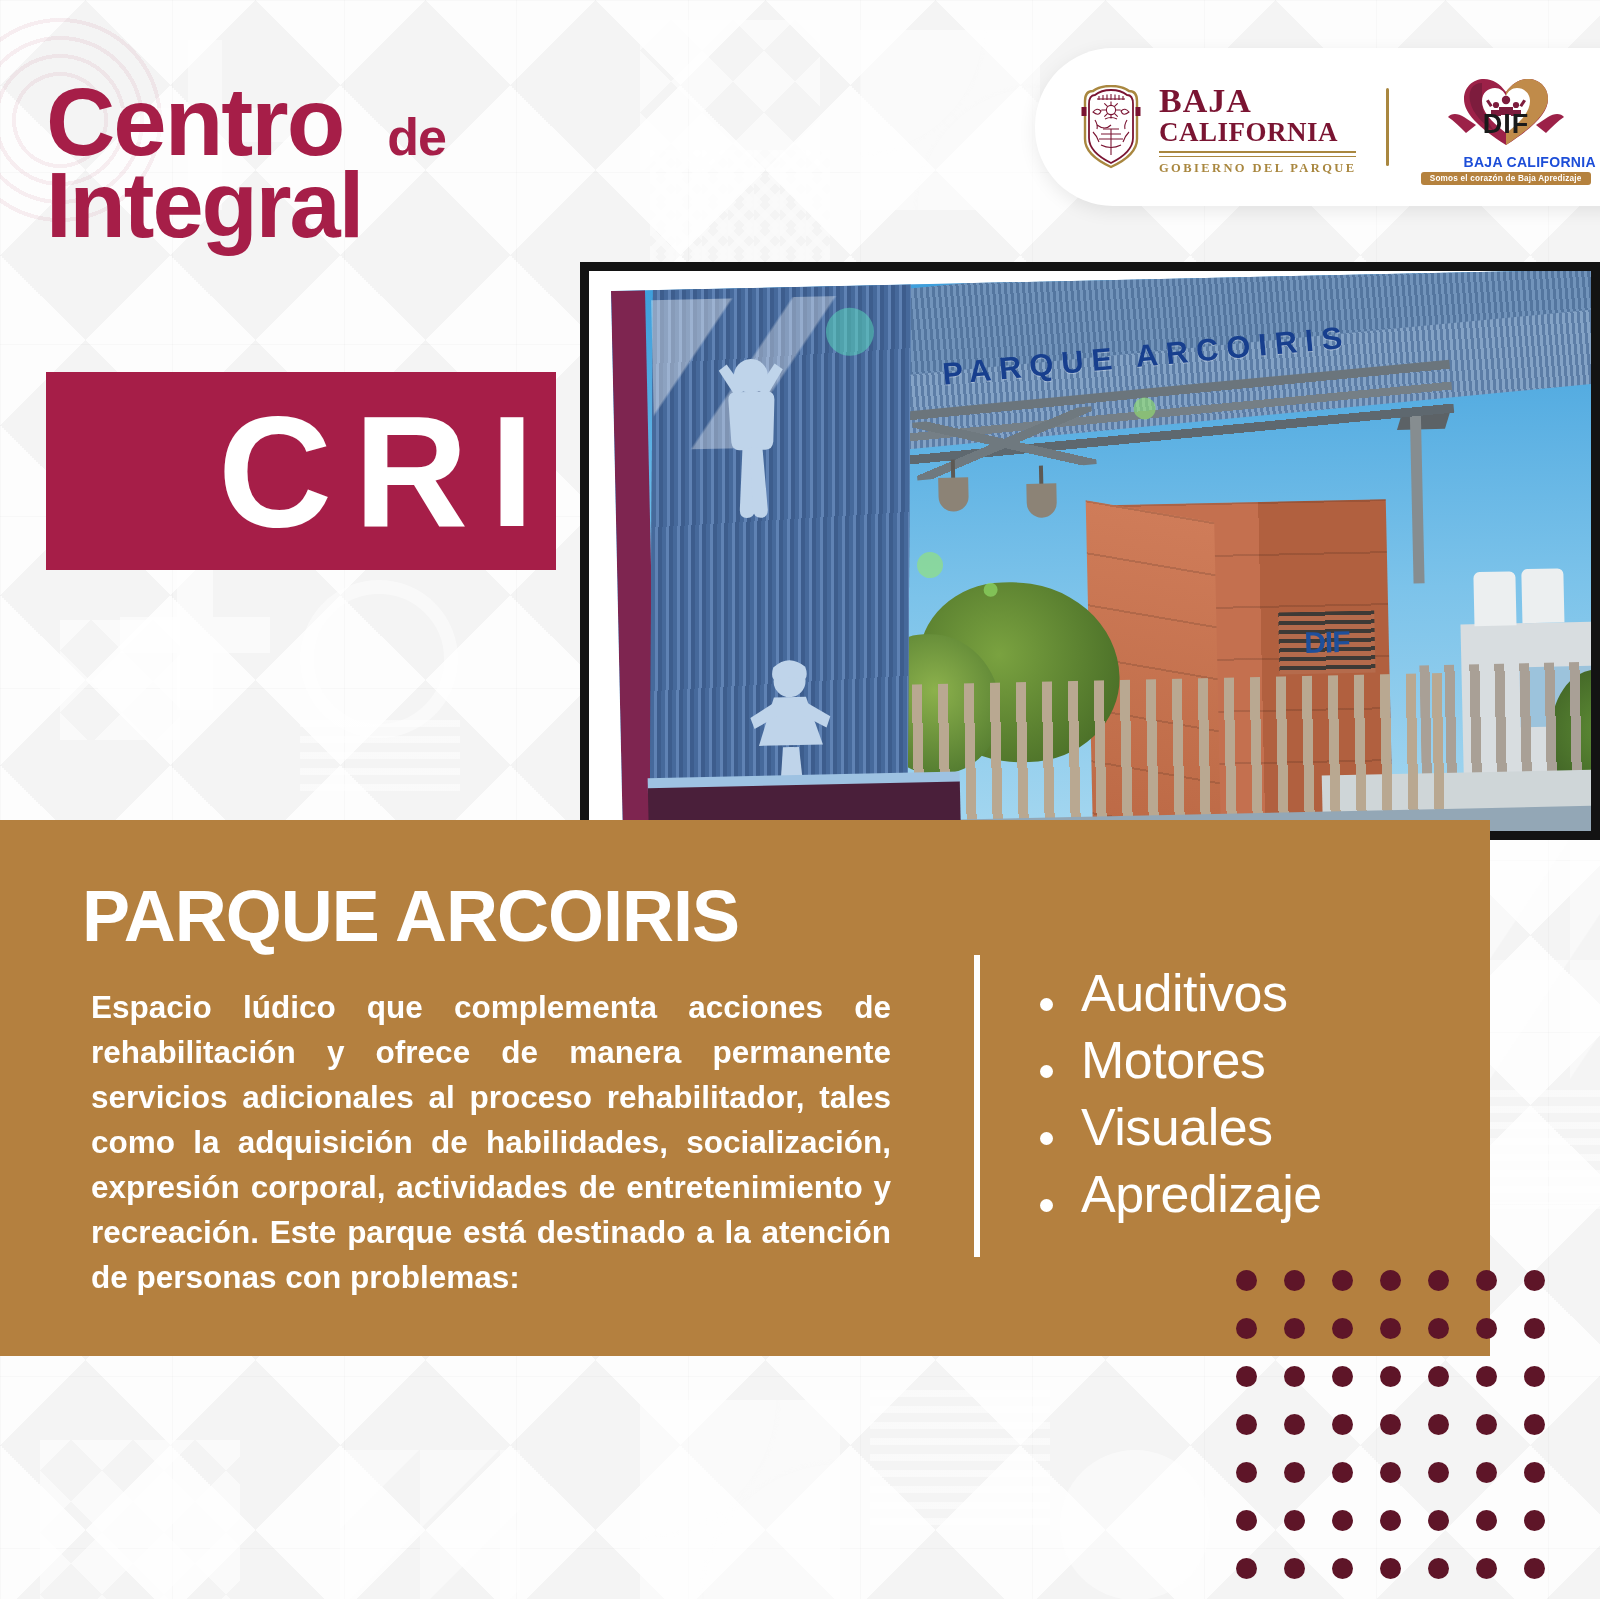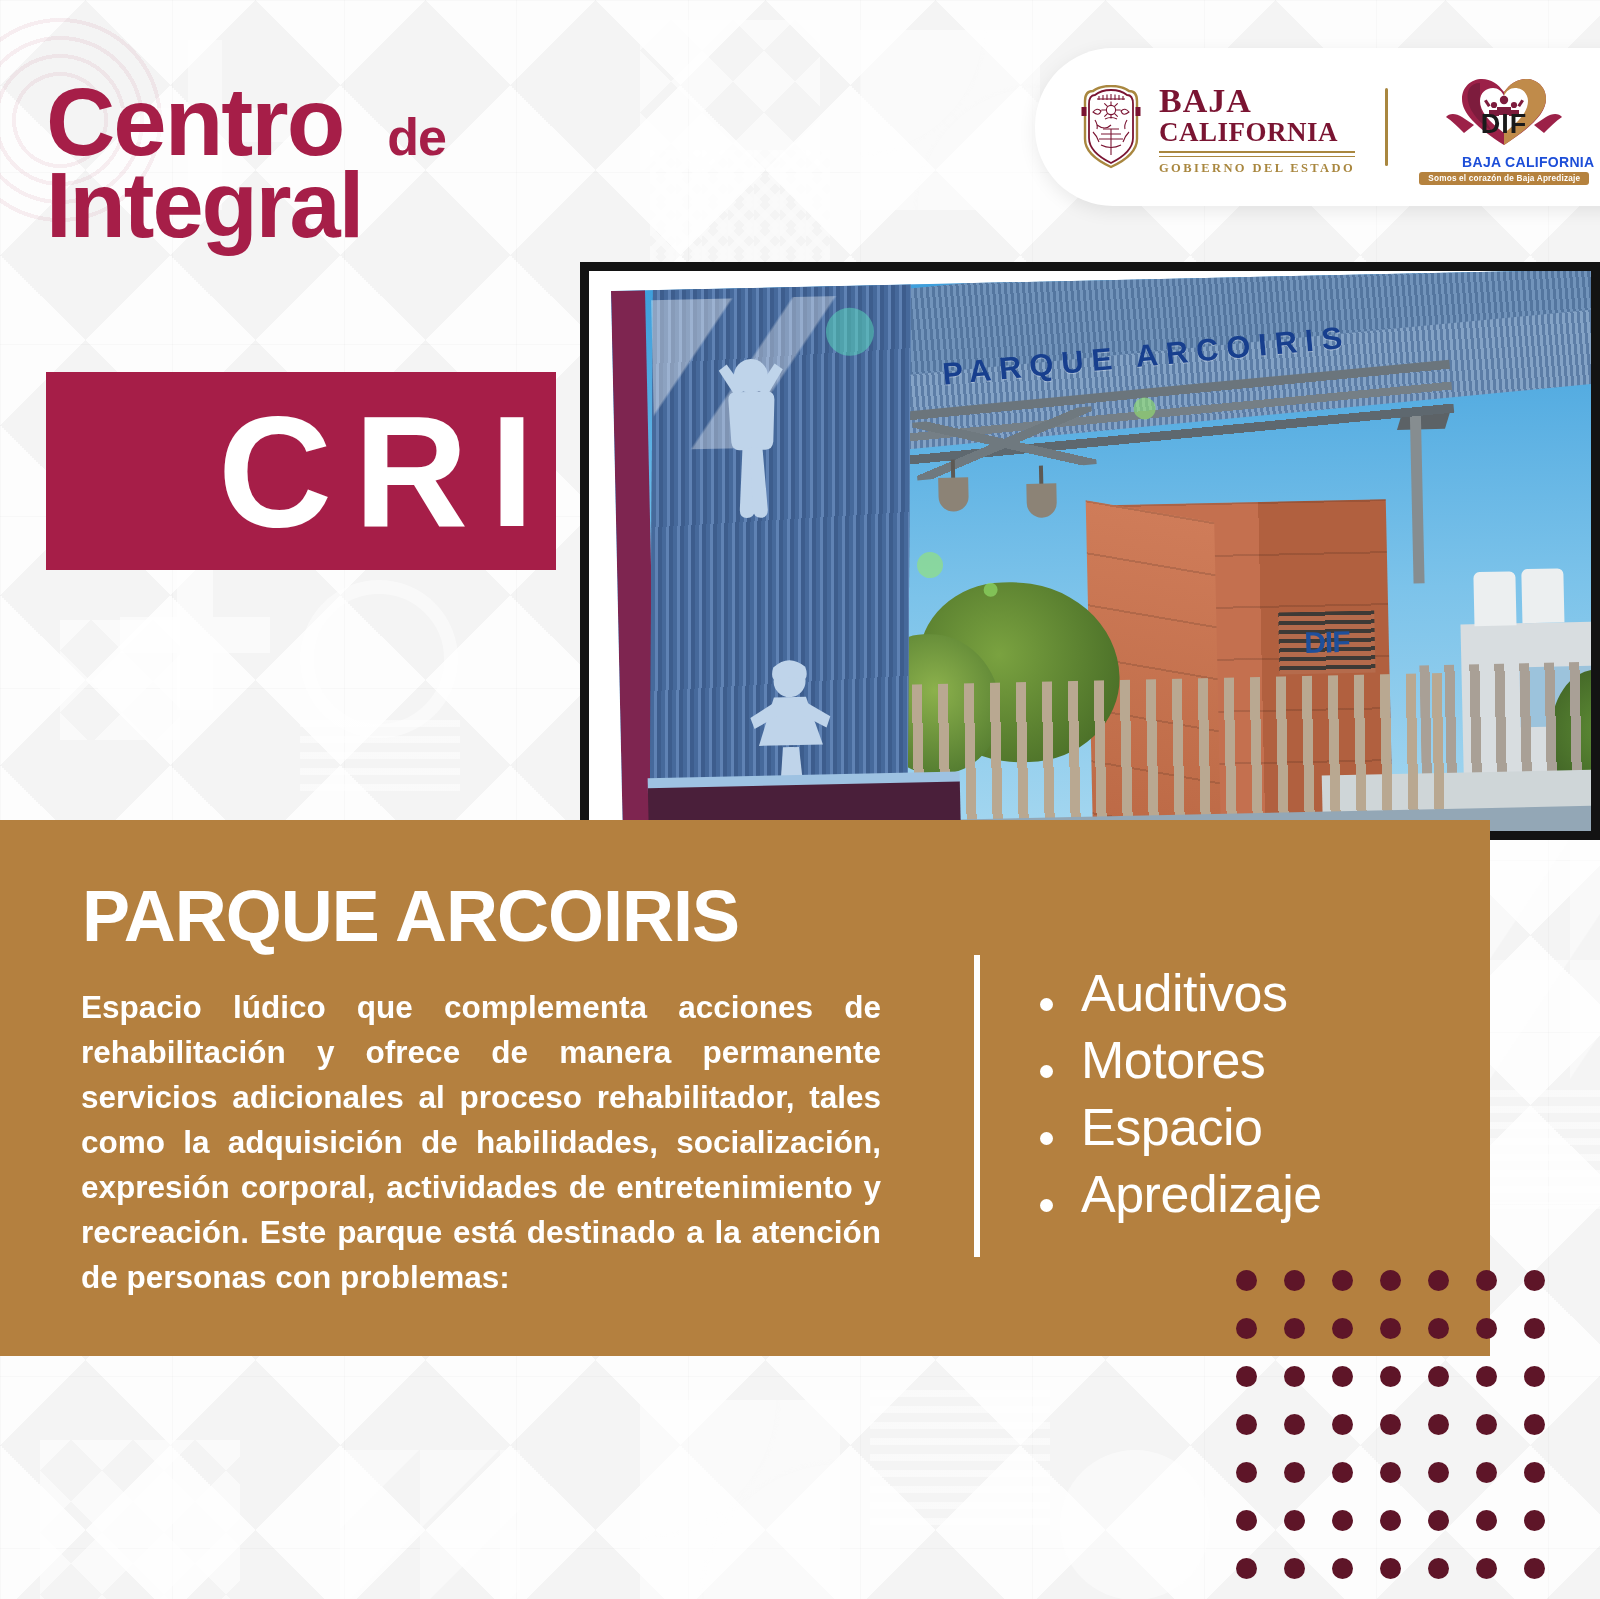--- a/index.html
+++ b/index.html
@@ -264,21 +264,21 @@
     position:absolute; left:0; top:820px;
     width:1490px; height:536px;
     background:#b4803f;
   }
   .park-title{
     position:absolute; left:82px; top:880px;
     color:#ffffff; font-size:72px; font-weight:700; letter-spacing:-1px;
     line-height:1; white-space:nowrap;
   }
   .park-body{
-    position:absolute; left:81px; top:985px; width:800px;
+    position:absolute; left:91px; top:985px; width:800px;
     color:#ffffff; font-size:31.5px; font-weight:600;
     line-height:1.43; text-align:justify; text-justify:inter-word;
   }
   .v-rule{
     position:absolute; left:974px; top:955px;
     width:6px; height:302px; background:#ffffff;
   }
   .bullets{
     position:absolute; left:1040px; top:960px;
     list-style:none; margin:0; padding:0;
@@ -360,21 +360,21 @@
           <path d="M22 60 q10 5 20 0"></path>
           <path d="M16 35 q3 5 2 9"></path>
           <path d="M48 35 q-3 5 -2 9"></path>
         </g>
       </svg>
       <div class="bc-words">
         <div class="bc-baja">BAJA</div>
         <div class="bc-cal">CALIFORNIA</div>
         <div class="bc-rule"></div>
         <div class="bc-rule2"></div>
-        <div class="bc-gob">GOBIERNO DEL ESTADO</div>
+        <div class="bc-gob">GOBIERNO DEL PARQUE</div>
       </div>
     </div>
 
     <div class="divider-v"></div>
 
     <div class="dif-block">
       <svg class="dif-mark" viewBox="0 0 128 84">
         <path d="M64 76 C36 58 22 44 22 30 C22 18 31 10 42 10 C51 10 58 15 64 23 C70 15 77 10 86 10 C97 10 106 18 106 30 C106 44 92 58 64 76 Z" fill="#9c2148"></path>
         <path d="M64 76 C88 60 106 44 106 30 C106 18 97 10 86 10 C77 10 70 15 64 23 Z" fill="#c08b4a"></path>
         <path d="M40 14 C30 14 26 22 28 32 C30 44 42 56 52 62 C44 50 38 38 40 28 Z" fill="#7d1c3d"></path>
@@ -488,21 +488,21 @@
     <li>
         <span class="dot"></span>
         <span>Auditivos</span>
       </li>
     <li>
         <span class="dot"></span>
         <span>Motores</span>
       </li>
     <li>
         <span class="dot"></span>
-        <span>Espacio</span>
+        <span>Visuales</span>
       </li>
     <li>
         <span class="dot"></span>
         <span>Apredizaje</span>
       </li>
   </ul>
 
   <div class="dot-grid">
     <i></i>
       <i></i>

